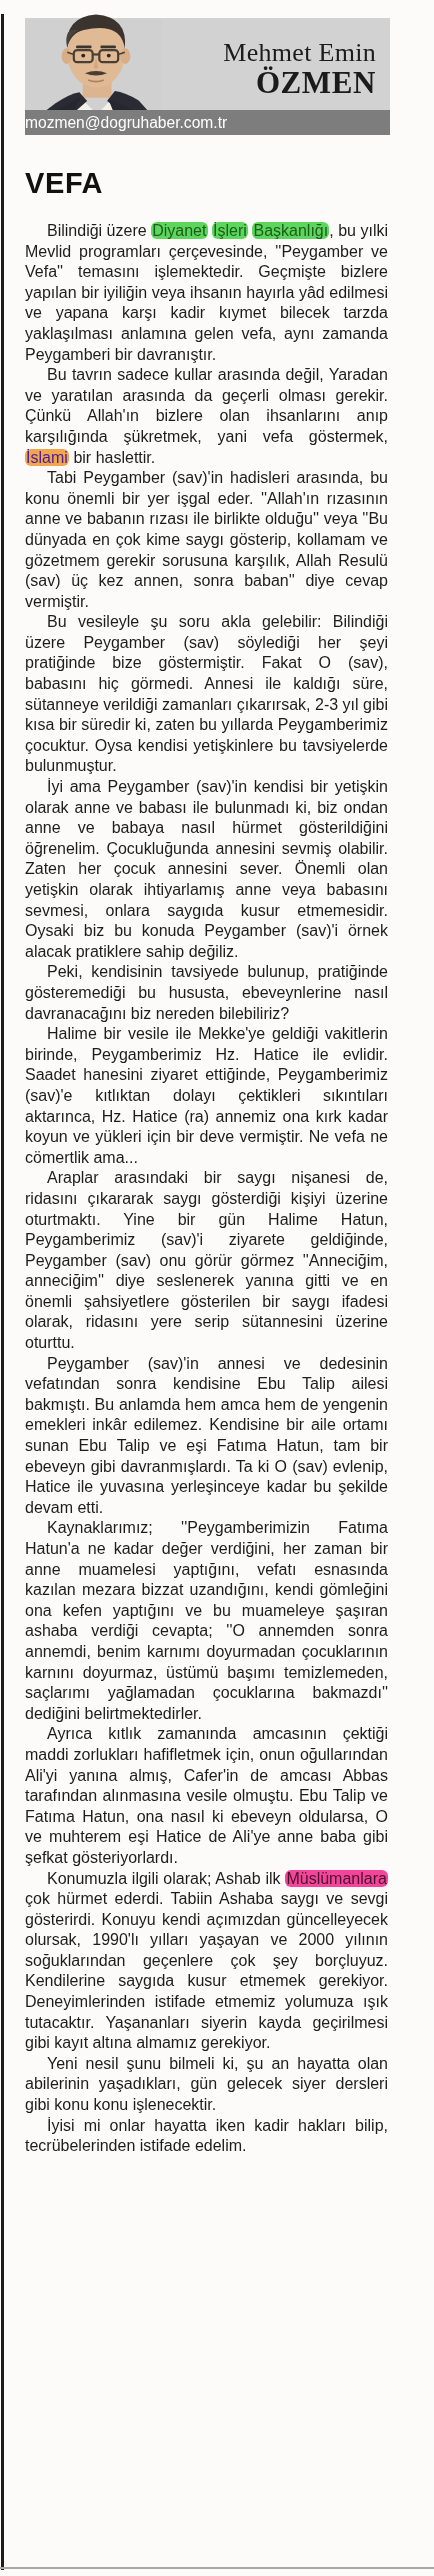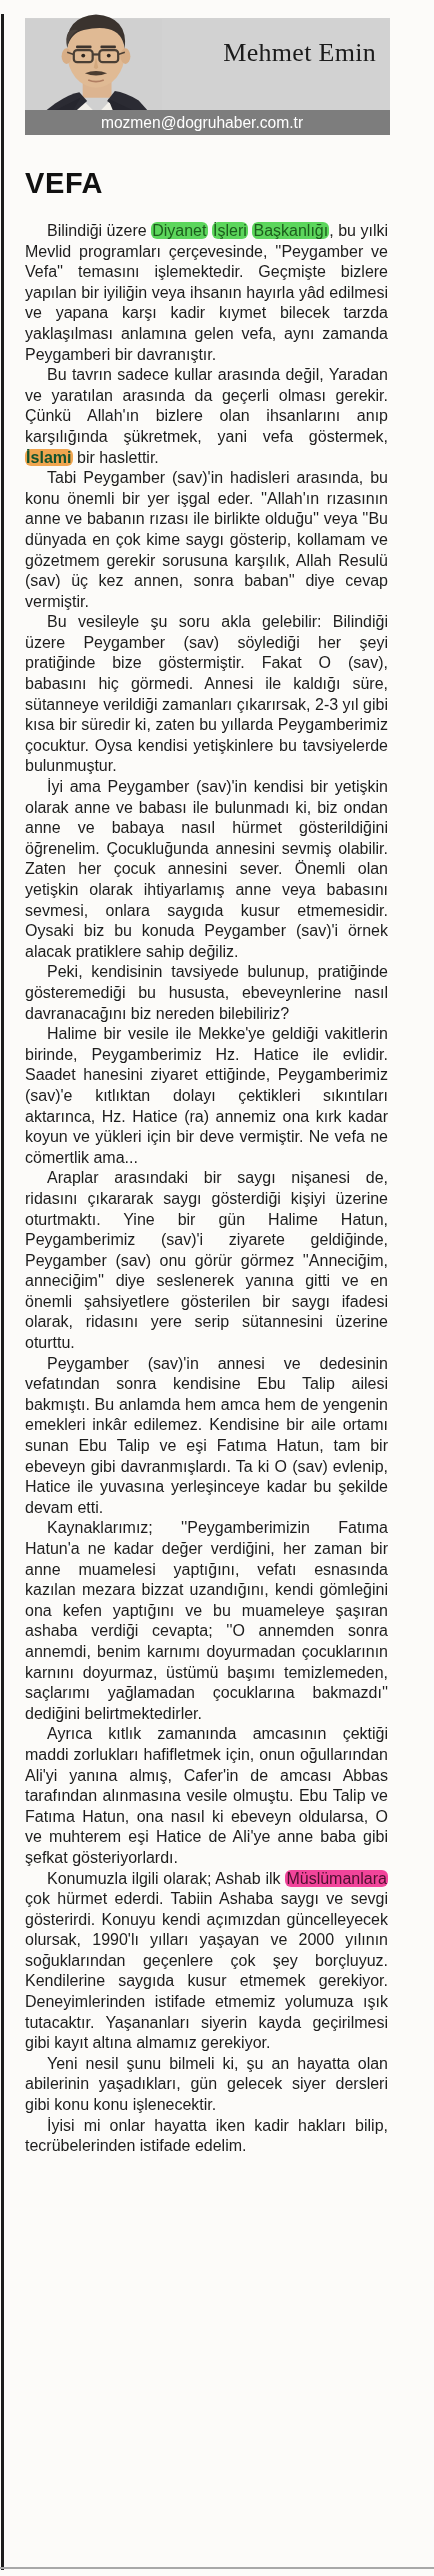--- a/index.html
+++ b/index.html
@@ -46,42 +46,42 @@
   .name-last {
     font-size: 31px; line-height: 32px; font-weight: 700;
     letter-spacing: 0.6px;
   }
   .email-bar {
     position: absolute; left: 0; bottom: 0;
     width: 365px; height: 25px;
     background: #7d7d7d;
     color: #ffffff;
     font-size: 15.6px; line-height: 25px;
-    text-align: center;
+    text-align: left;
   }
   .email-bar span { padding-right: 11px; }
   .article-title {
     position: absolute; left: 25px; top: 167px;
     margin: 0;
     font-size: 29px; font-weight: 700;
     letter-spacing: 0.6px;
     color: #111111;
   }
   .article-body {
     position: absolute; left: 25px; top: 221px;
     width: 363px; height: 2337px;
     overflow: hidden;
     font-size: 16px; line-height: 20.6px;
     color: #1d1d1d;
     text-align: justify;
   }
   .article-body p { margin: 0; text-indent: 22px; }
   mark { padding: 0 1.1px; border-radius: 6px; }
   mark.hl-green  { background: var(--hl-green,  #5cd65c); color: #1c5c1c; }
-  mark.hl-orange { background: var(--hl-orange, #f0a54f); color: #14532d; font-weight: bold; }
+  mark.hl-orange { background: var(--hl-orange, #f0a54f); color: #4c1d95; }
   mark.hl-pink   { background: var(--hl-pink,   #f2459b); color: #4d0f2e; margin-top: 24px; }
 </style>
 </head>
 <body>
 
 <div class="page">
 
   <div class="left-rule"></div>
 
   <div class="masthead">
@@ -122,20 +122,21 @@
 
       <path d="M128 96 L124 116 Q128 120 132 116 Z" fill="#d2a87e"></path>
 
       <path d="M108 126 Q128 118 148 126 Q128 134 108 126 Z" fill="#4b3c30"></path>
 
       <path d="M114 138 Q128 144 142 138" stroke="#b07e62" stroke-width="3" fill="none"></path>
     </svg>
 
     <div class="names">
       <div class="name-first">Mehmet Emin</div>
+      <div class="name-last">ÖZMEN</div>
     </div>
 
     <div class="email-bar">
       <span>mozmen@dogruhaber.com.tr</span>
     </div>
   </div>
 
   <h1 class="article-title">VEFA</h1>
 
   <div class="article-body">

